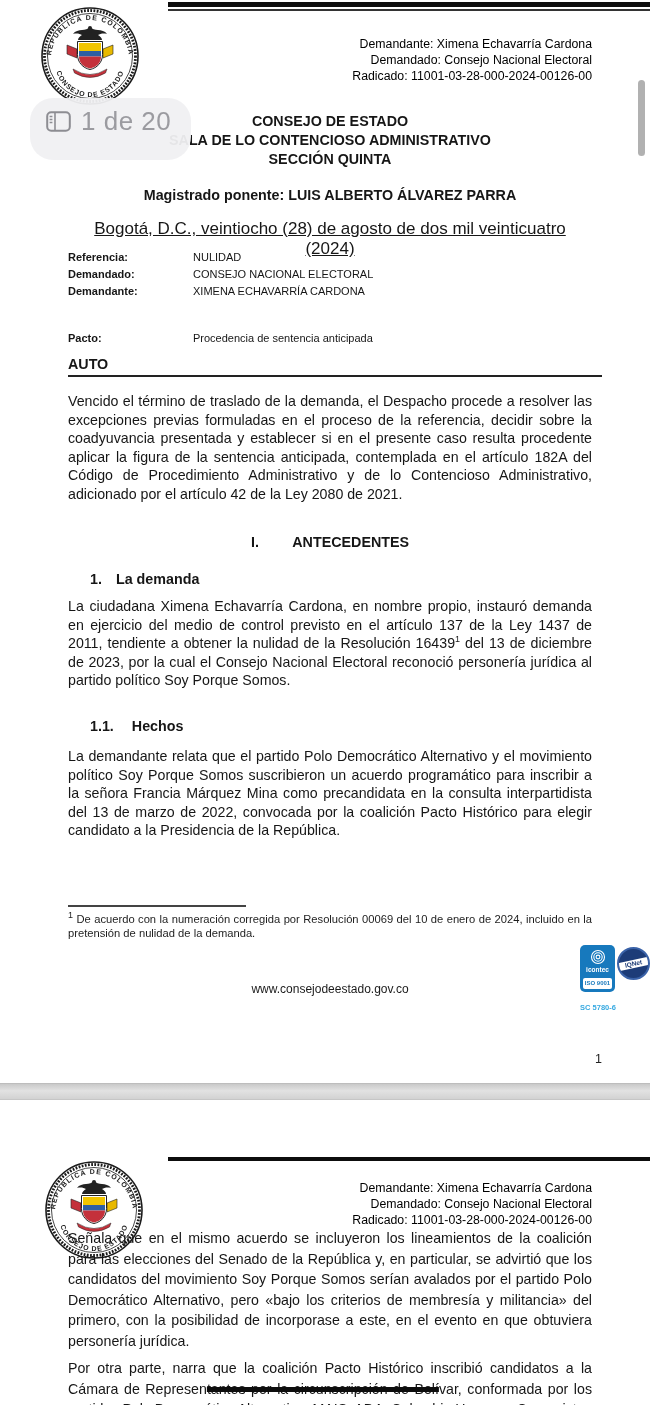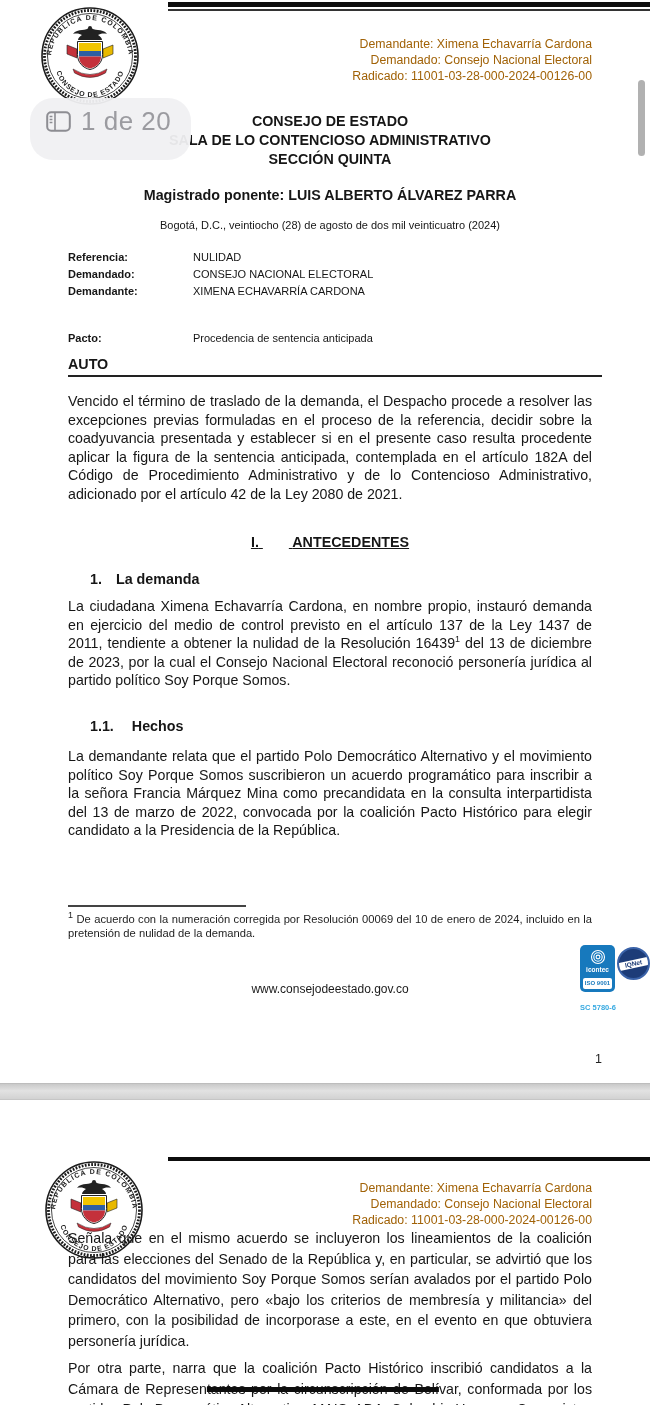--- a/index.html
+++ b/index.html
@@ -4,34 +4,34 @@
 <style>
   html,body{margin:0;padding:0;}
   body{width:650px;height:1405px;overflow:hidden;background:#fff;
        font-family:"Liberation Sans",sans-serif;color:#161616;}
   .screen{position:relative;width:650px;height:1405px;overflow:hidden;background:#fff;}
   .abs{position:absolute;}
 
   
   .top-rule{left:168px;right:0;height:5px;background:#0d0d0d;}
   .top-rule-thin{left:168px;right:0;height:1.5px;background:#333;}
-  .hdr-block{right:58px;text-align:right;font-size:12.3px;line-height:16px;color:#a16207;}
+  .hdr-block{right:58px;text-align:right;font-size:12.3px;line-height:16px;color:#000000;}
 
   
   .seal{width:100px;height:100px;}
 
   
   .pill{left:30px;top:98px;height:46px;border-radius:23px;background:rgba(240,240,242,.95);
         display:flex;align-items:center;gap:10px;padding:0 20px 16px 16px;z-index:30;}
   .pill-label{font-size:26px;color:#9b9ba0;letter-spacing:.5px;}
 
   
   .center-col{left:68px;width:524px;text-align:center;}
   .h-bold{font-weight:bold;font-size:14.3px;line-height:19px;}
-  .dateline{font-size:11px;}
+  .dateline{font-size:17px;text-decoration:underline;}
   .ref-table{left:68px;width:524px;font-size:11px;line-height:17.1px;}
   .ref-row{display:flex;}
   .ref-label{width:125px;font-weight:bold;flex:none;}
   .para{left:68px;width:524px;font-size:14.2px;line-height:18.6px;text-align:justify;}
   .para2{line-height:20.5px;}
   sup{font-size:9px;line-height:0;}
   .rule{background:#222;height:2px;}
   .fn-rule{left:68px;width:178px;height:1.5px;background:#444;}
   .footnote{left:68px;width:524px;font-size:11.2px;line-height:14px;text-align:justify;color:#1d1d1d;}
   .footer{left:68px;width:524px;text-align:center;font-size:12px;line-height:18px;color:#1a1a1a;}
@@ -136,21 +136,21 @@
       <span class="ref-label">Pacto:</span>
       <span>Procedencia de sentencia anticipada</span>
     </div>
   </div>
 
   <div class="abs h-bold" style="left:68px;top:355px;">AUTO</div>
   <div class="abs rule" style="left:68px;width:534px;top:375px;"></div>
 
   <p class="abs para" style="top:392px;margin:0;">Vencido el término de traslado de la demanda, el Despacho procede a resolver las excepciones previas formuladas en el proceso de la referencia, decidir sobre la coadyuvancia presentada y establecer si en el presente caso resulta procedente aplicar la figura de la sentencia anticipada, contemplada en el artículo 182A del Código de Procedimiento Administrativo y de lo Contencioso Administrativo, adicionado por el artículo 42 de la Ley 2080 de 2021.</p>
 
-  <div class="abs center-col h-bold" style="top:533px;text-decoration:underline;">
+  <div class="abs center-col h-bold" style="top:533px;">
     <span>I.</span>
     <span style="display:inline-block;width:26px;"></span>
     <span>ANTECEDENTES</span>
   </div>
 
   <div class="abs h-bold" style="left:90px;top:570px;">
     <span>1.</span>
     <span style="display:inline-block;width:6px;"></span>
     <span>La demanda</span>
   </div>

